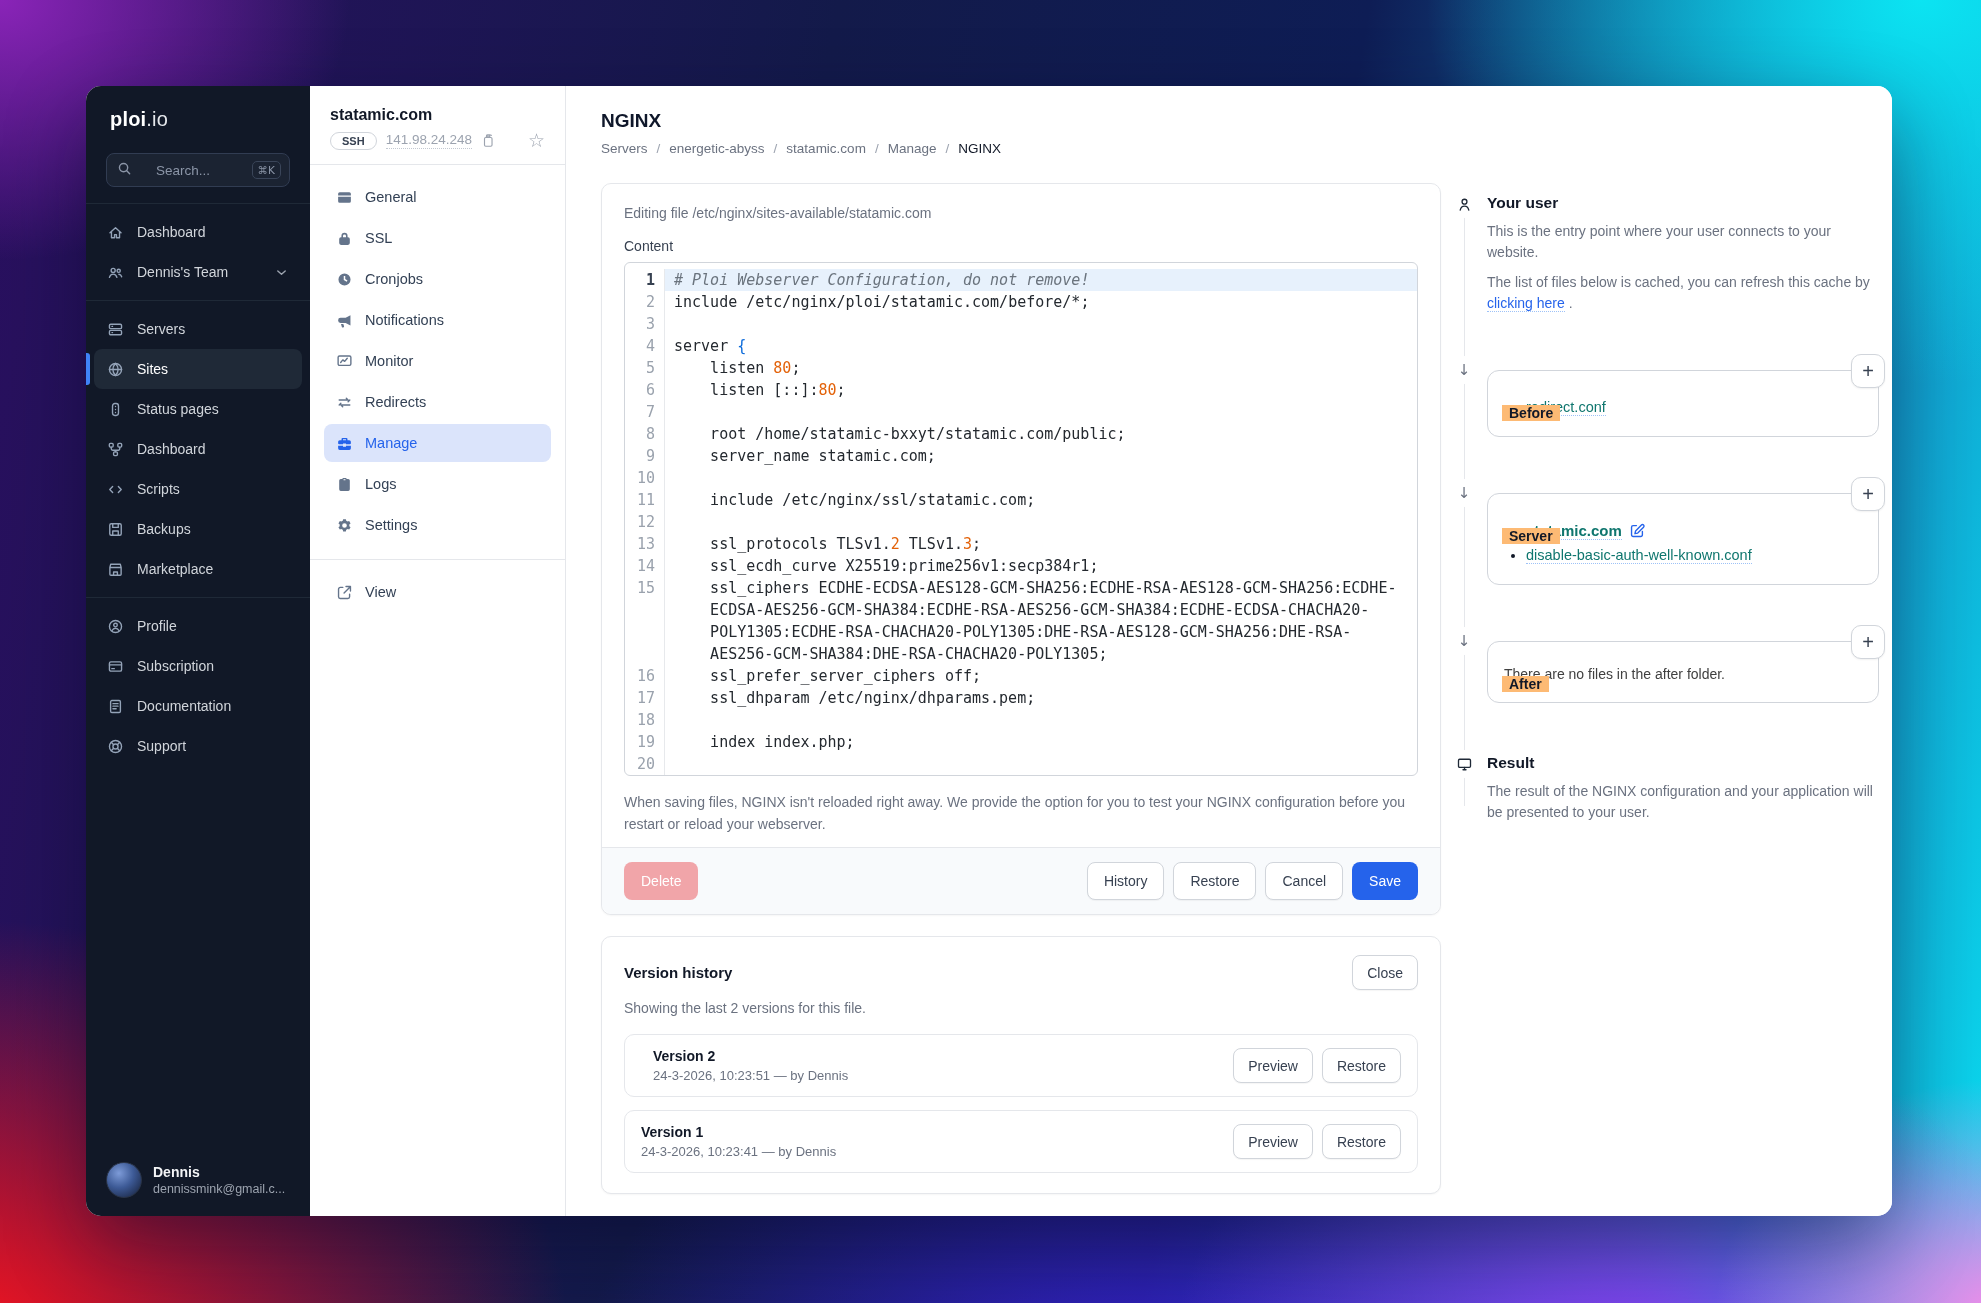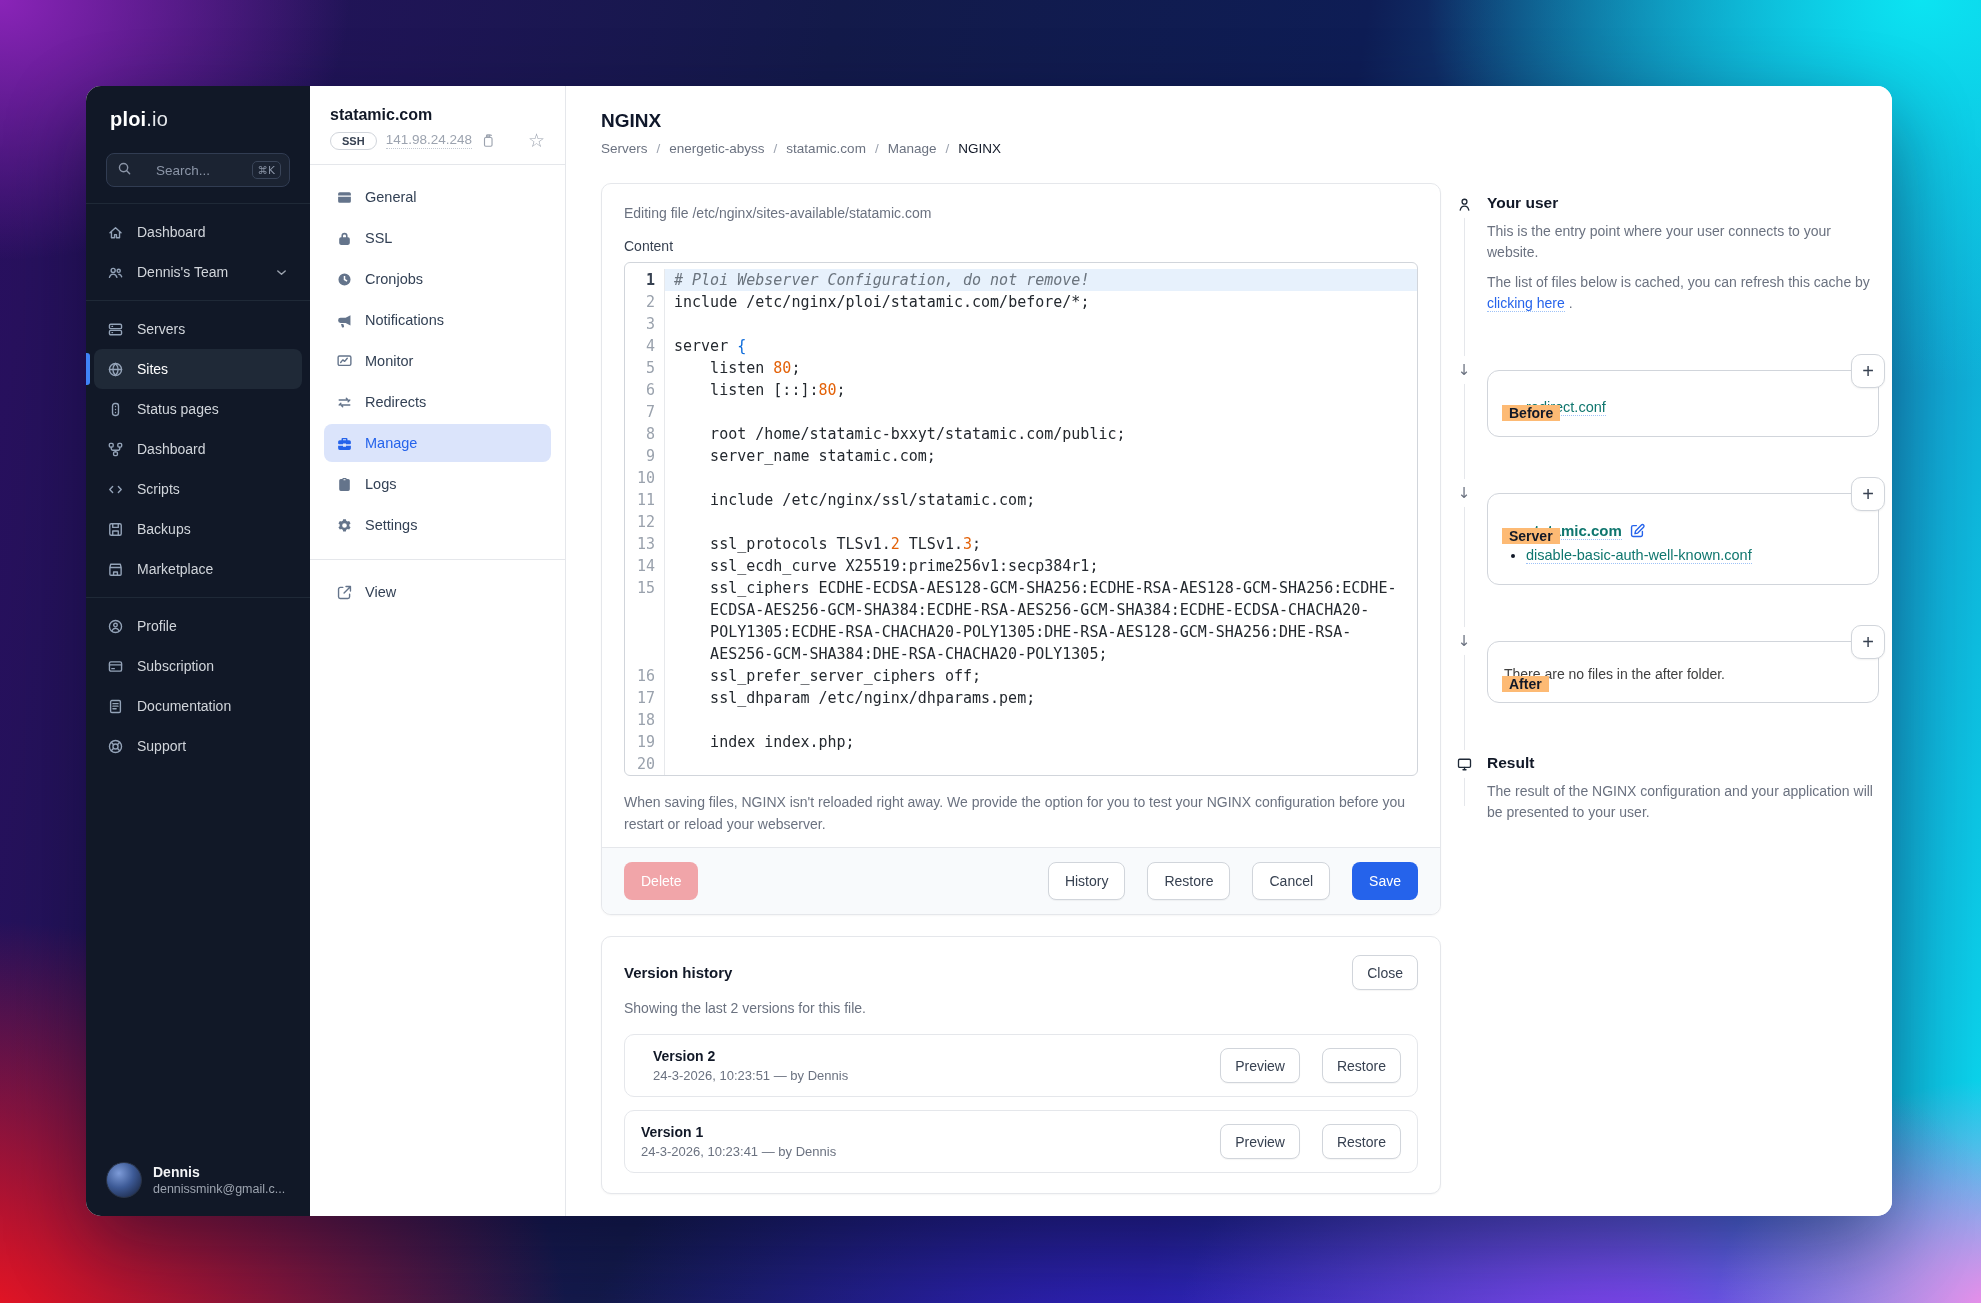--- a/index.html
+++ b/index.html
@@ -82,21 +82,21 @@
   .tok-cm { color:#6a737d; font-style:italic; }
   .tok-n { color:#e36209; }
   .tok-b { color:#0969da; }
   .note { font-size:14px; color:#6b7280; line-height:22px; margin-top:15px; max-width:790px; }
   .cfooter { border-top:1px solid #e5e7eb; background:#f8fafc; border-radius:0 0 10px 10px;
     padding:14px 22px; display:flex; align-items:center; justify-content:space-between; }
   .btn { font-family:inherit; font-size:14px; font-weight:500; height:38px; padding:0 16px; border-radius:8px; cursor:pointer; border:1px solid transparent; }
   .btn.sec { background:#fff; border-color:#d1d5db; color:#374151; box-shadow:0 1px 1px rgba(0,0,0,.04); }
   .btn.pri { background:#2563eb; color:#fff; }
   .btn.del { background:#f1a5a9; color:#fff; }
-  .bgrp { display:flex; gap:22px; }
+  .bgrp { display:flex; gap:9px; }
   .btn.sm { height:35px; padding:0 14px; }
   
   .card2 { margin-top:21px; padding:18px 22px 20px; }
   .vhead { display:flex; align-items:center; justify-content:space-between; }
   .vtitle { font-size:15px; font-weight:700; color:#111827; }
   .vsub { font-size:14px; color:#6b7280; margin:10px 0 18px; }
   .vrow { border:1px solid #e5e7eb; border-radius:10px; padding:13px 16px; display:flex; align-items:center; justify-content:space-between; margin-top:13px; }
   .vrow:first-of-type { margin-top:0;padding-left:28px; }
   .vname { font-size:14px; font-weight:700; color:#111827; }
   .vmeta { font-size:13px; color:#6b7280; margin-top:4px; }

